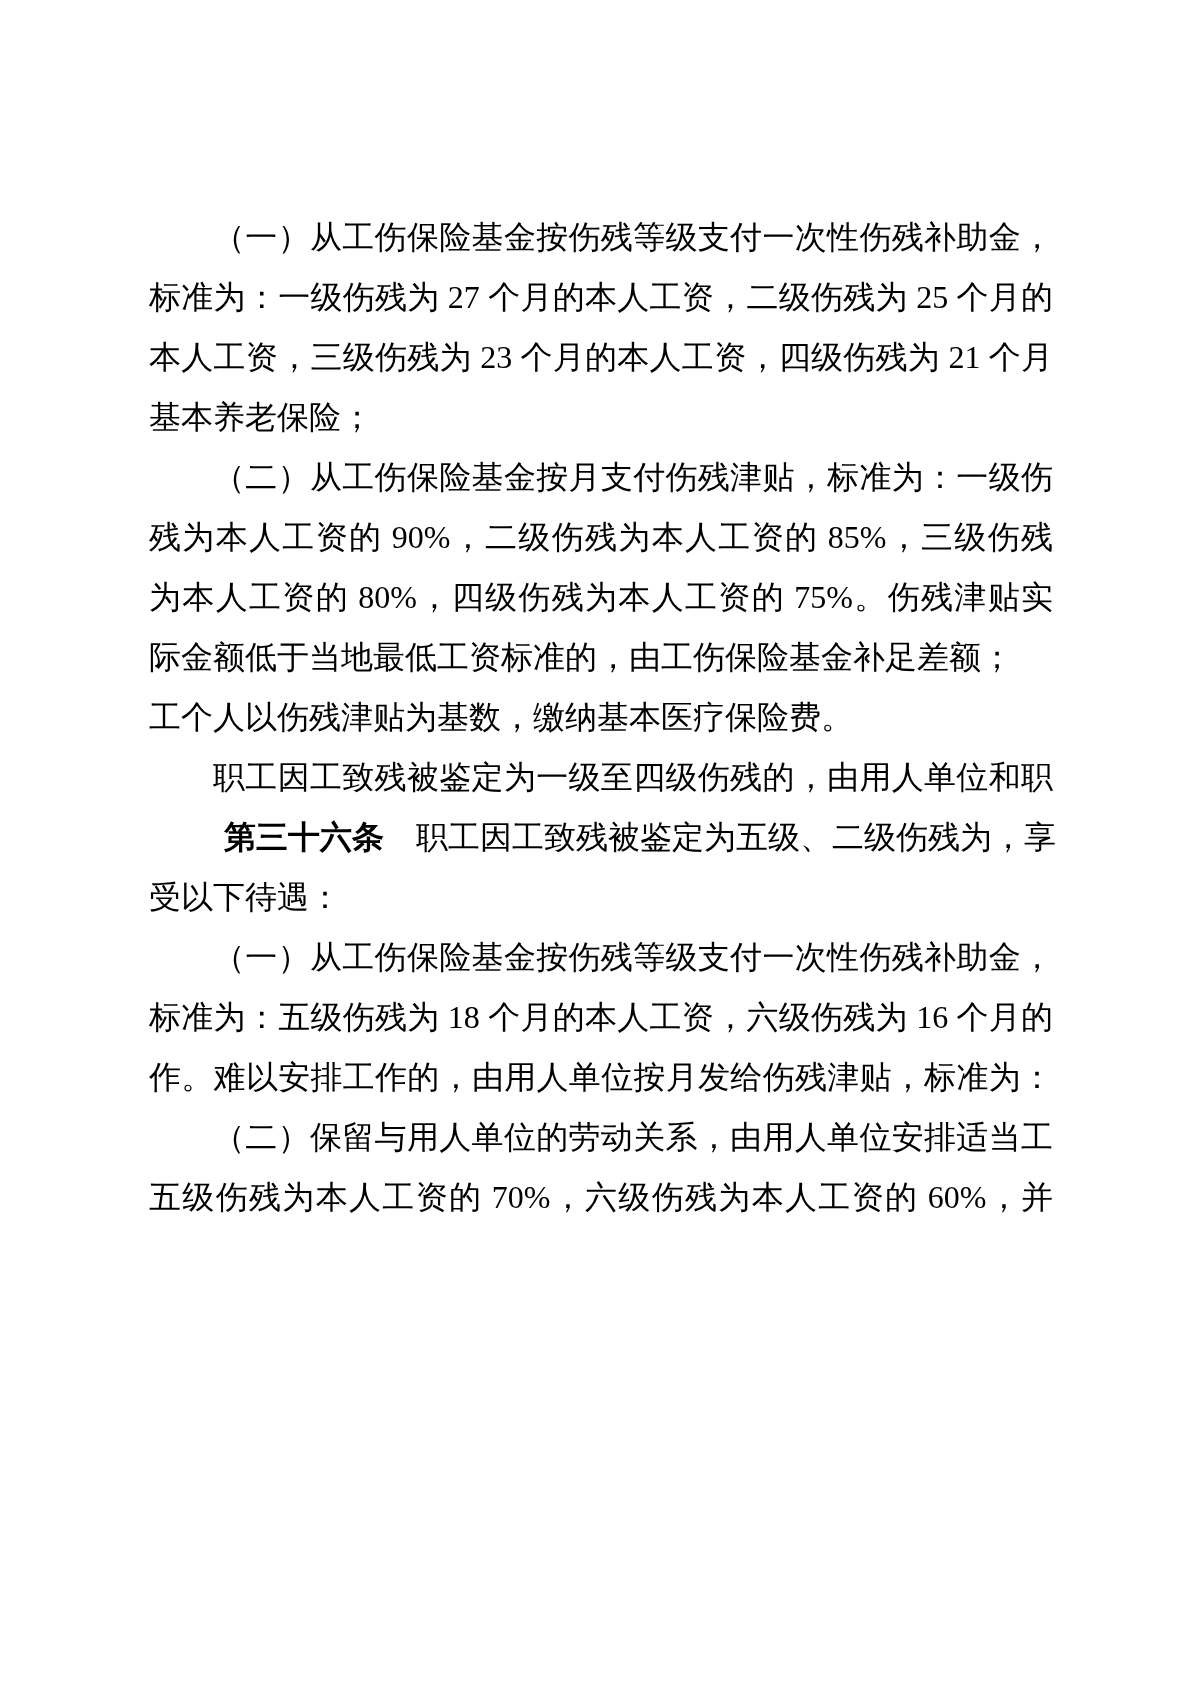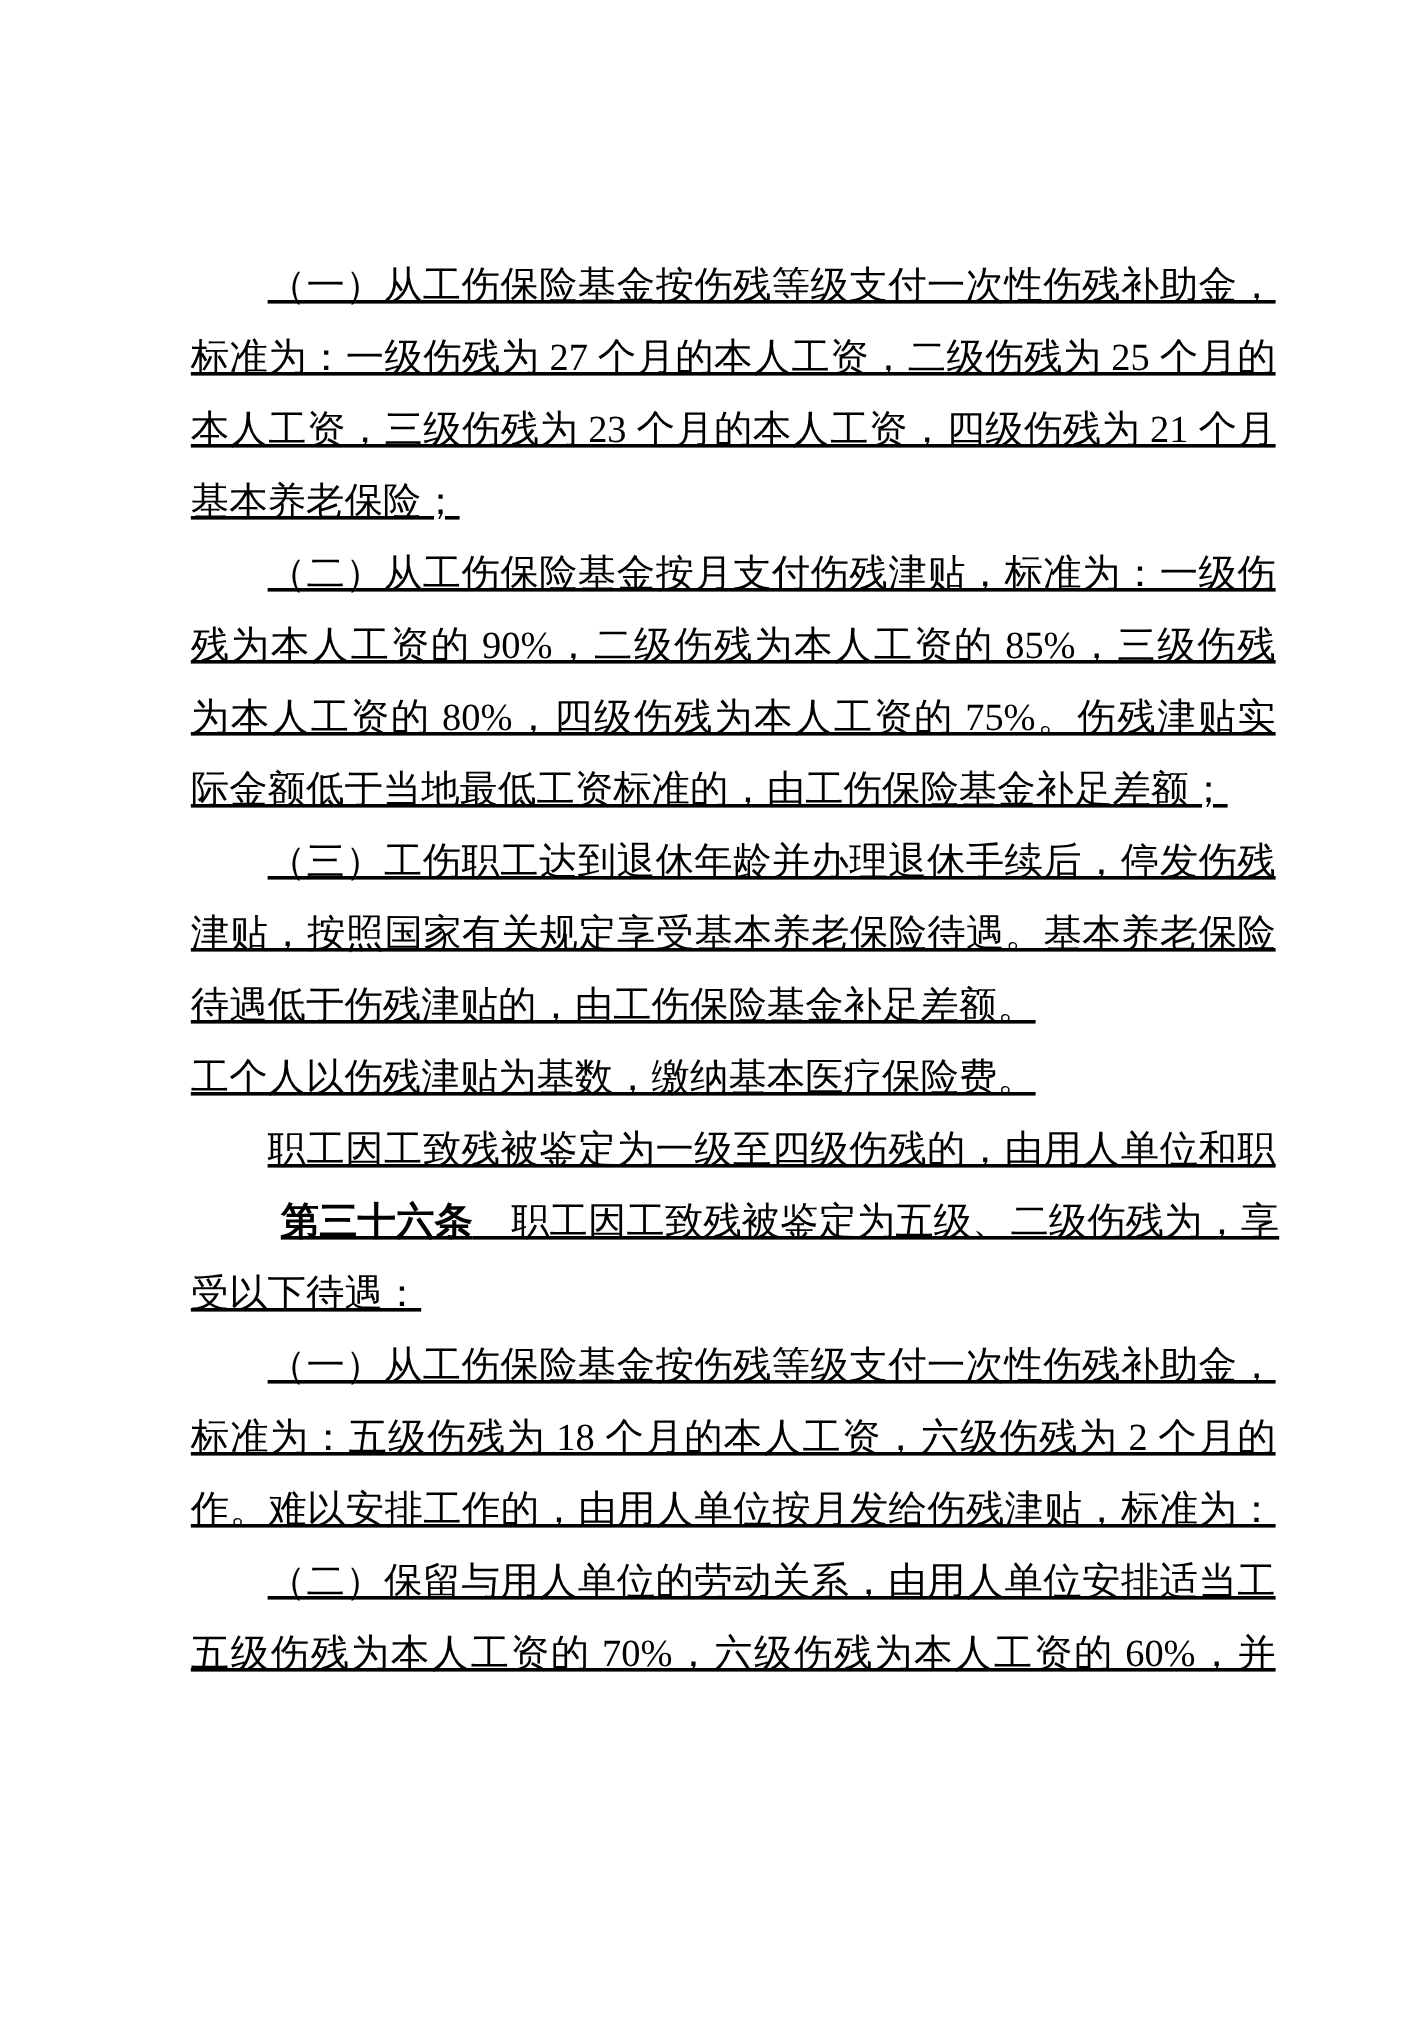--- a/index.html
+++ b/index.html
@@ -12,24 +12,23 @@
     position: relative;
     width: 1190px;
     height: 1683px;
     background: #ffffff;
     overflow: hidden;
     font-family: "Liberation Serif", "DejaVu Serif", serif;
     color: #000000;
   }
   .text-block {
     position: absolute;
-    left: 159px;
+    left: 149px;
     top: 207px;
     width: 904px;
-    text-decoration: underline;
   }
   .para {
     margin: 0;
     padding: 0;
   }
   .line {
     height: 60px;
     line-height: 60px;
     font-size: 32px;
     white-space: nowrap;
@@ -63,41 +62,36 @@
       <div class="line end">基本养老保险；</div>
     </div>
 
     <div class="para">
       <div class="line first">（二）从工伤保险基金按月支付伤残津贴，标准为：一级伤</div>
       <div class="line">残为本人工资的 90%，二级伤残为本人工资的 85%，三级伤残</div>
       <div class="line">为本人工资的 80%，四级伤残为本人工资的 75%。伤残津贴实</div>
       <div class="line end">际金额低于当地最低工资标准的，由工伤保险基金补足差额；</div>
     </div>
 
-    <div class="para">
-      <div class="line first">（三）工伤职工达到退休年龄并办理退休手续后，停发伤残</div>
-      <div class="line">津贴，按照国家有关规定享受基本养老保险待遇。基本养老保险</div>
-      <div class="line end">待遇低于伤残津贴的，由工伤保险基金补足差额。</div>
-    </div>
 
     <div class="para">
       <div class="line end">工个人以伤残津贴为基数，缴纳基本医疗保险费。</div>
       <div class="line first">职工因工致残被鉴定为一级至四级伤残的，由用人单位和职</div>
     </div>
 
     <div class="para">
       <div class="line first">
         <span class="lead">第三十六条</span><span>　职工因工致残被鉴定为五级、二级伤残为，享</span>
       </div>
       <div class="line end">受以下待遇：</div>
     </div>
 
     <div class="para">
       <div class="line first">（一）从工伤保险基金按伤残等级支付一次性伤残补助金，</div>
-      <div class="line">标准为：五级伤残为 18 个月的本人工资，六级伤残为 2 个月的</div>
+      <div class="line">标准为：五级伤残为 18 个月的本人工资，六级伤残为 16 个月的</div>
     </div>
 
     <div class="para">
       <div class="line">作。难以安排工作的，由用人单位按月发给伤残津贴，标准为：</div>
       <div class="line first">（二）保留与用人单位的劳动关系，由用人单位安排适当工</div>
       <div class="line">五级伤残为本人工资的 70%，六级伤残为本人工资的 60%，并</div>
     </div>
 
   </div>
 </div>

